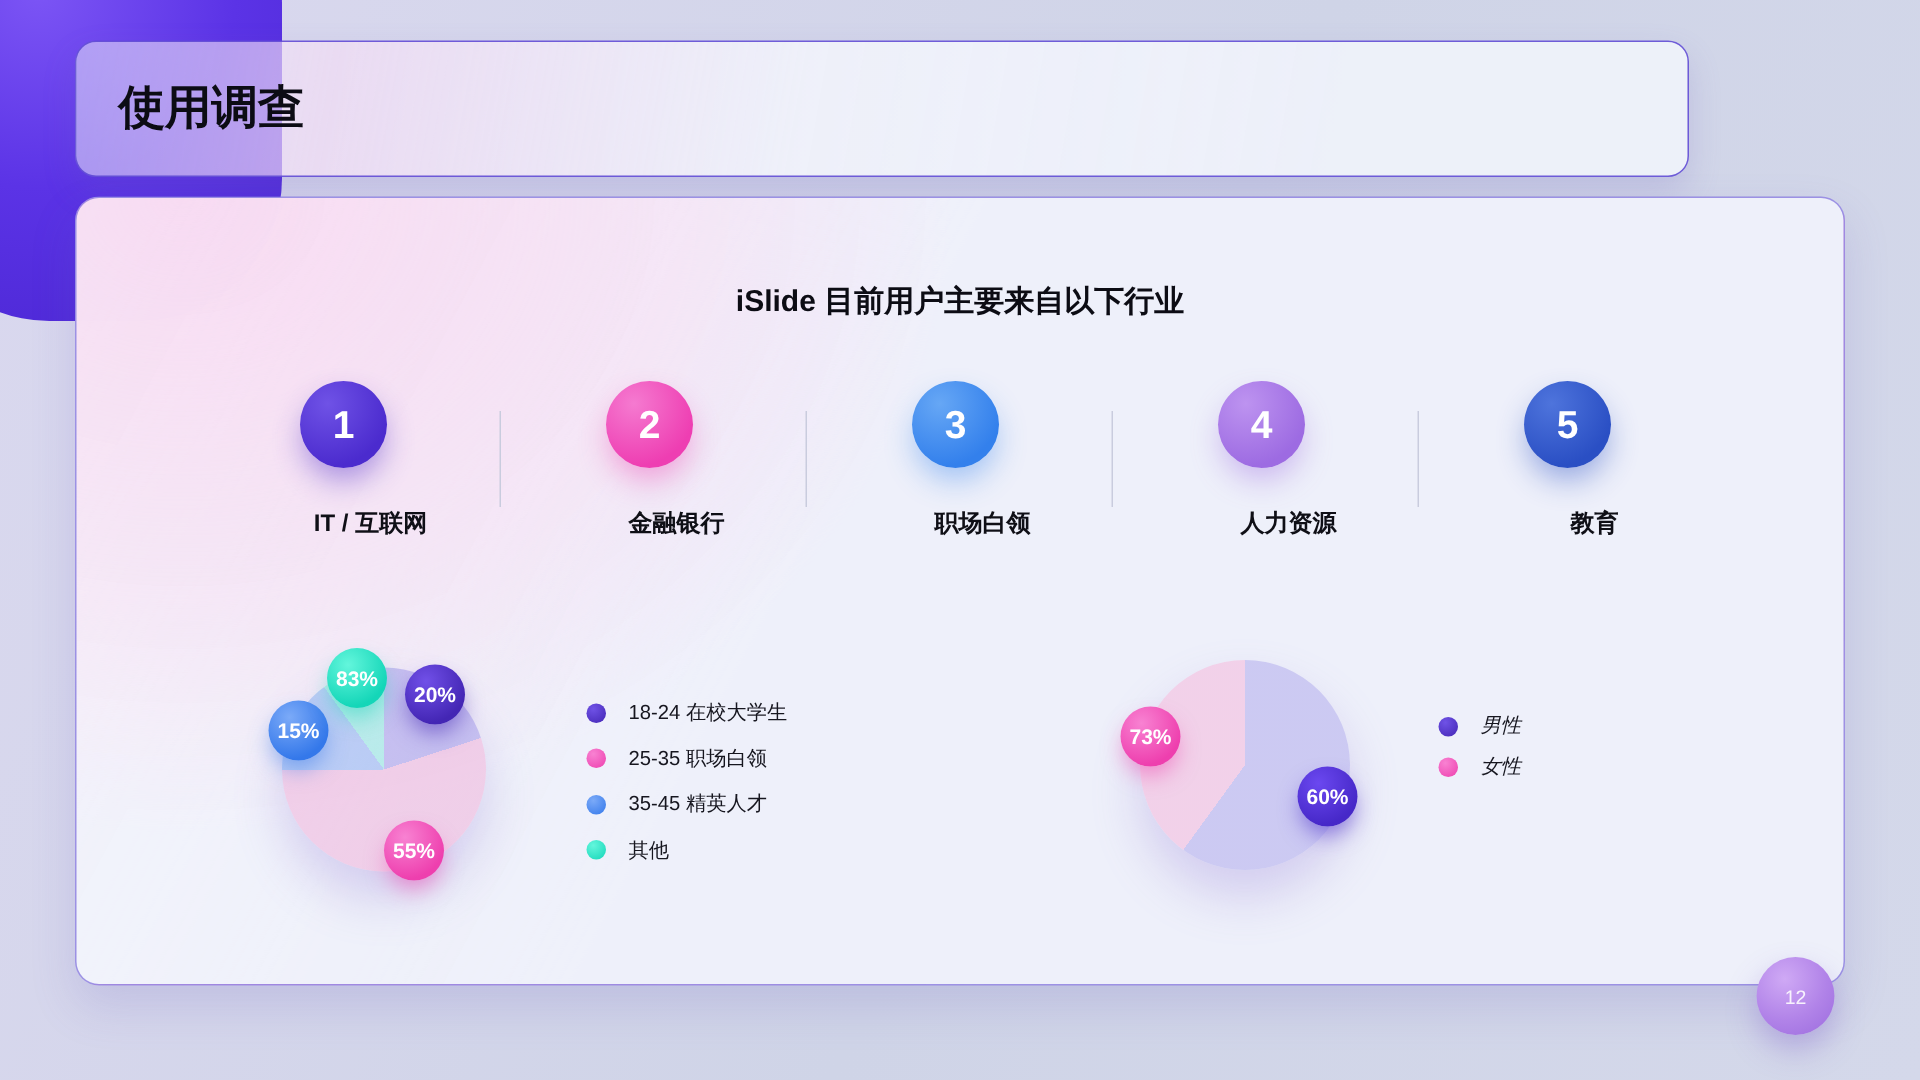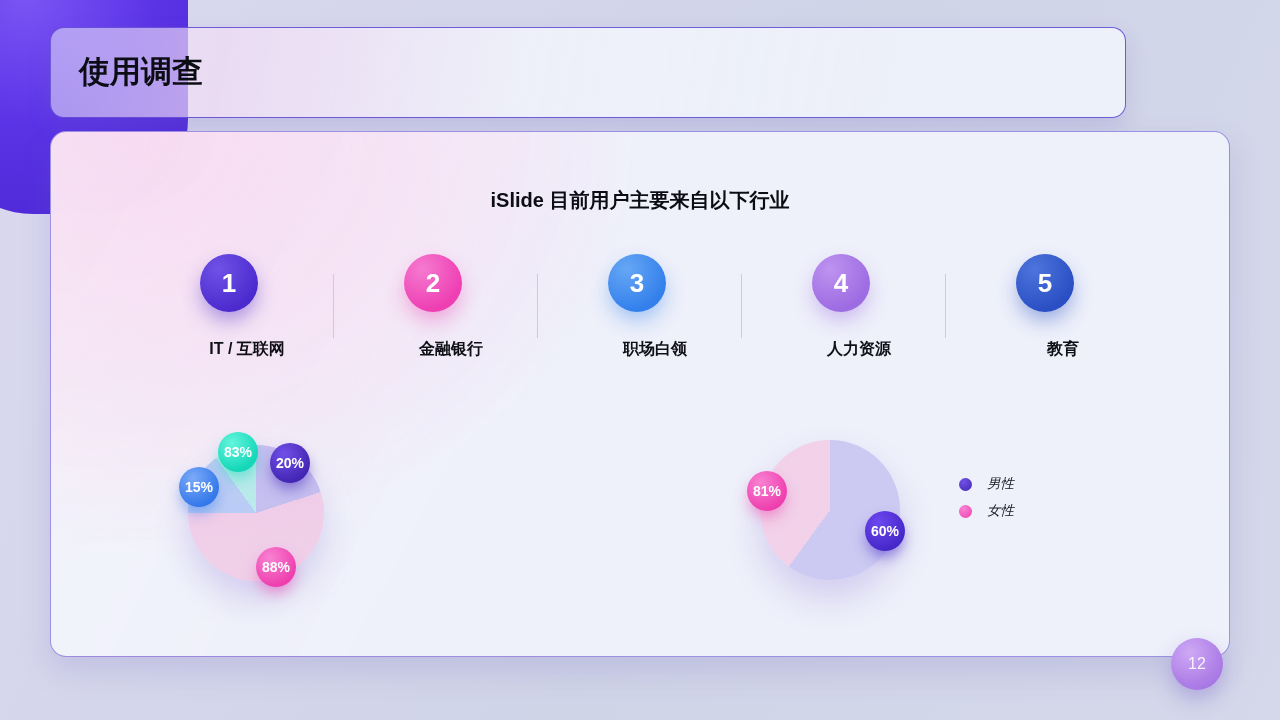--- a/index.html
+++ b/index.html
@@ -114,21 +114,21 @@
   .dot-teal  { background:radial-gradient(circle at 35% 28%, #63F6DC, #14D6B8); }
   .lg-text{ font-size:13.5px; color:#16161F; white-space:nowrap; }
 
   
   .page-sphere{
     position:absolute; left:1171px; top:638px; width:52px; height:52px;
     border-radius:50%; z-index:2;
     background:radial-gradient(circle at 36% 28%, #CFA9F5 0%, #B183E8 55%, #9B6BDE 100%);
     box-shadow:0 10px 20px rgba(120,90,200,0.35);
     display:flex; align-items:center; justify-content:center;
-    font-size:16px; color:rgba(255,255,255,0.88);
+    font-size:13px; color:rgba(255,255,255,0.88);
   }
 </style>
 </head>
 <body>
 
 <div class="stage">
 
   <div class="blob-purple"></div>
 
   <header class="header-card">
@@ -170,27 +170,45 @@
         <div class="ind-label">教育</div>
       </div>
     </div>
     <div class="v-divider vd1"></div>
     <div class="v-divider vd2"></div>
     <div class="v-divider vd3"></div>
     <div class="v-divider vd4"></div>
 
     <div class="pie pie-age"></div>
     <div class="badge b-indigo bg20">20%</div>
-    <div class="badge b-pink bg55">88%</div>
+    <div class="badge b-pink bg55">55%</div>
     <div class="badge b-blue bg15">15%</div>
     <div class="badge b-teal bg10">83%</div>
 
+    <div class="legend legend-age">
+      <div class="lg-item">
+        <span class="lg-dot dot-indigo"></span>
+        <span class="lg-text">18-24 在校大学生</span>
+      </div>
+      <div class="lg-item">
+        <span class="lg-dot dot-pink"></span>
+        <span class="lg-text">25-35 职场白领</span>
+      </div>
+      <div class="lg-item">
+        <span class="lg-dot dot-blue"></span>
+        <span class="lg-text">35-45 精英人才</span>
+      </div>
+      <div class="lg-item">
+        <span class="lg-dot dot-teal"></span>
+        <span class="lg-text">其他</span>
+      </div>
+    </div>
 
     <div class="pie pie-gender"></div>
-    <div class="badge b-pink bg40">81%</div>
+    <div class="badge b-pink bg40">73%</div>
     <div class="badge b-indigo2 bg60">60%</div>
 
     <div class="legend legend-gender">
       <div class="lg-item">
         <span class="lg-dot dot-indigo"></span>
         <span class="lg-text">男性</span>
       </div>
       <div class="lg-item">
         <span class="lg-dot dot-pink"></span>
         <span class="lg-text">女性</span>

